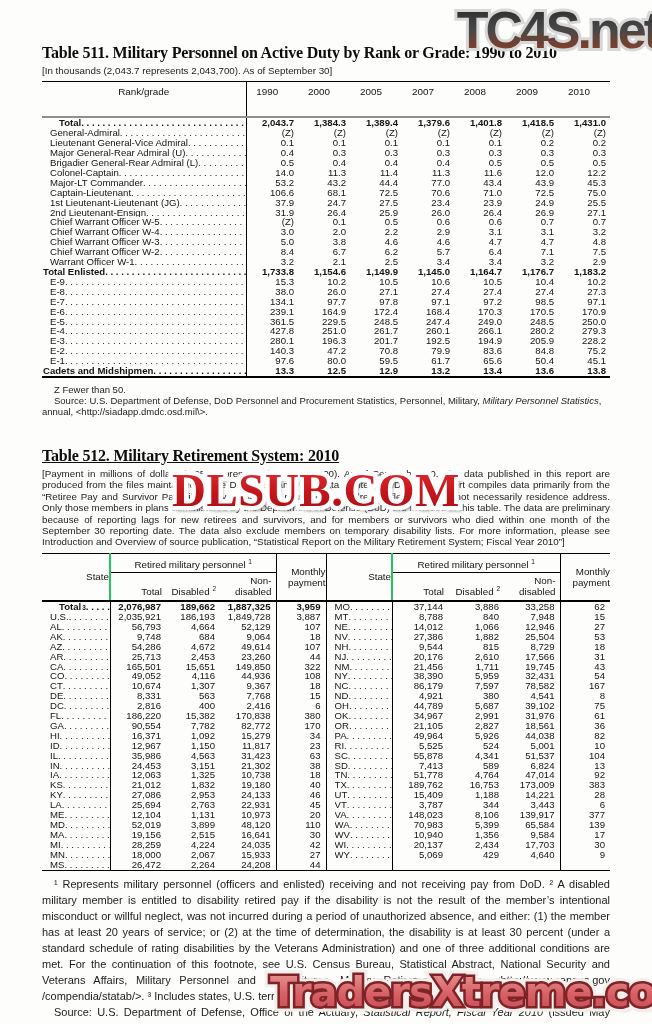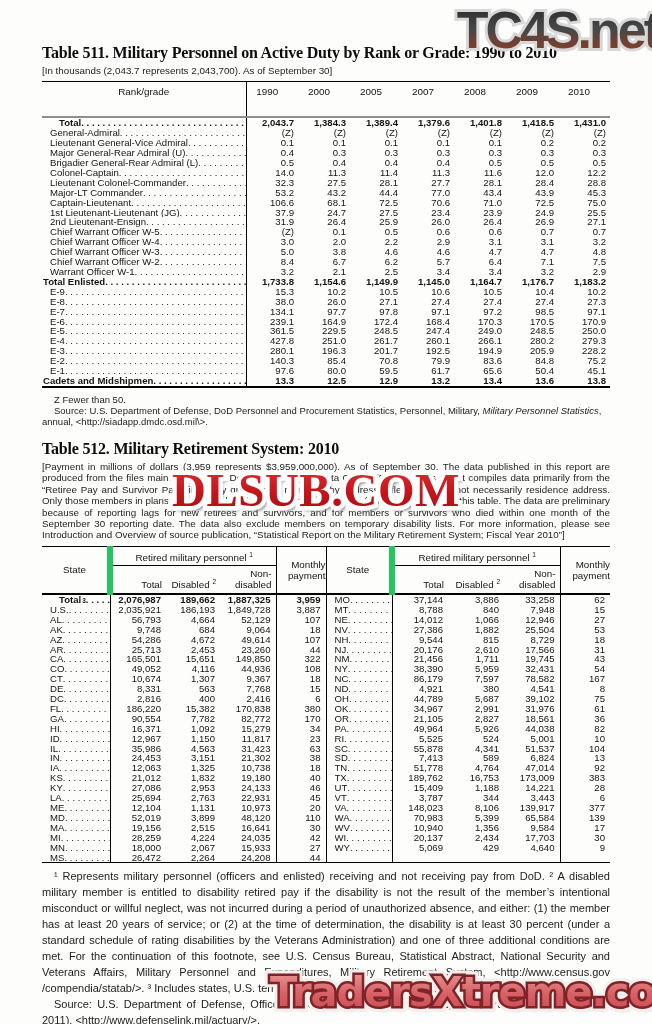--- a/index.html
+++ b/index.html
@@ -4,21 +4,21 @@
 <style>
   html,body{margin:0;padding:0;}
   .page{position:relative;width:652px;height:1024px;background:#fdfdfc;overflow:hidden;
         font-family:"Liberation Sans",sans-serif;color:#141414;}
   .content{position:absolute;left:42px;top:0;width:568px;}
 
   
   .tbl-title{margin:0;font-family:"Liberation Serif",serif;font-weight:bold;font-size:16px;
              letter-spacing:-0.2px;color:#0d0d0d;}
   #t511-title{margin-top:44px;}
-  #t512-title{margin-top:13px;}
+  #t512-title{margin-top:30px;text-decoration:underline;}
   .headnote{font-size:9.8px;line-height:11.4px;margin-top:3px;color:#1c1c1c;}
   .headnote.justify{text-align:justify;}
 
   
   table{border-collapse:collapse;table-layout:fixed;width:568px;}
   td,th{padding:0;margin:0;}
   td{font-size:9.6px;line-height:9.9px;height:9.9px;white-space:nowrap;overflow:hidden;}
   td.num{text-align:right;padding-right:4px;}
   td.b,th.b{font-weight:bold;}
   .leader{display:flex;align-items:baseline;overflow:hidden;white-space:nowrap;}
@@ -32,21 +32,21 @@
   #t511{margin-top:5px;border-top:1.5px solid #000;border-bottom:2px solid #000;}
   #t511 thead th{font-weight:normal;font-size:9.9px;border-bottom:2.5px solid #8f8f8f;
                  padding:4px 0 19px;vertical-align:middle;}
   #t511 thead th.stub-h{text-align:center;border-right:1px solid #000;}
   #t511 thead th.yr{text-align:center;padding-right:10px;}
   #t511 td.stub{border-right:1px solid #000;}
 
   
   #t512{margin-top:5px;border-top:1px solid #000;border-bottom:1.5px solid #000;}
   #t512 thead th{font-weight:normal;font-size:9.8px;line-height:11px;}
-  #t512 thead th.h-state{text-align:center;vertical-align:middle;border-right:6px solid #22c55e;border-bottom:2px solid #000;}
+  #t512 thead th.h-state{text-align:right;vertical-align:middle;border-right:2px solid #22c55e;border-bottom:2px solid #000;}
   #t512 thead th.h-group{text-align:center;vertical-align:bottom;padding:2px 0 2px;border-bottom:1px solid #000;border-right:1px solid #000;}
   #t512 thead th.h-month{text-align:right;vertical-align:middle;border-bottom:2px solid #000;}
   #t512 thead th.h-month.mid{border-right:1px solid #000;}
   #t512 thead th.h-sub{text-align:right;vertical-align:bottom;padding:2px 4px 3px 0;border-bottom:2px solid #000;}
   #t512 thead th.h-sub.nr{border-right:1px solid #000;}
   #t512 thead sup{font-size:6.5px;}
   #t512 td:nth-child(1),#t512 td:nth-child(6){border-right:1px solid #000;}
   #t512 td:nth-child(4),#t512 td:nth-child(9){border-right:1px solid #000;}
   #t512 td:nth-child(5){border-right:1px solid #000;}
   #t512 td.num{padding-right:5px;}
@@ -207,35 +207,20 @@
             <td class="num">11.3</td>
             <td class="num">11.4</td>
             <td class="num">11.3</td>
             <td class="num">11.6</td>
             <td class="num">12.0</td>
             <td class="num">12.2</td>
           </tr>
           <tr>
             <td class="stub ind1">
               <div class="leader">
-                <span class="lbl">Lieutenant Colonel-Commander</span>
-                <span class="dots"></span>
-              </div>
-            </td>
-            <td class="num">32.3</td>
-            <td class="num">27.5</td>
-            <td class="num">28.1</td>
-            <td class="num">27.7</td>
-            <td class="num">28.1</td>
-            <td class="num">28.4</td>
-            <td class="num">28.8</td>
-          </tr>
-          <tr>
-            <td class="stub ind1">
-              <div class="leader">
                 <span class="lbl">Major-LT Commander</span>
                 <span class="dots"></span>
               </div>
             </td>
             <td class="num">53.2</td>
             <td class="num">43.2</td>
             <td class="num">44.4</td>
             <td class="num">77.0</td>
             <td class="num">43.4</td>
             <td class="num">43.9</td>
@@ -482,21 +467,21 @@
             <td class="num">228.2</td>
           </tr>
           <tr>
             <td class="stub ind1">
               <div class="leader">
                 <span class="lbl">E-2</span>
                 <span class="dots"></span>
               </div>
             </td>
             <td class="num">140.3</td>
-            <td class="num">85.4</td>
+            <td class="num">47.2</td>
             <td class="num">70.8</td>
             <td class="num">79.9</td>
             <td class="num">83.6</td>
             <td class="num">84.8</td>
             <td class="num">75.2</td>
           </tr>
           <tr>
             <td class="stub ind1">
               <div class="leader">
                 <span class="lbl">E-1</span>

